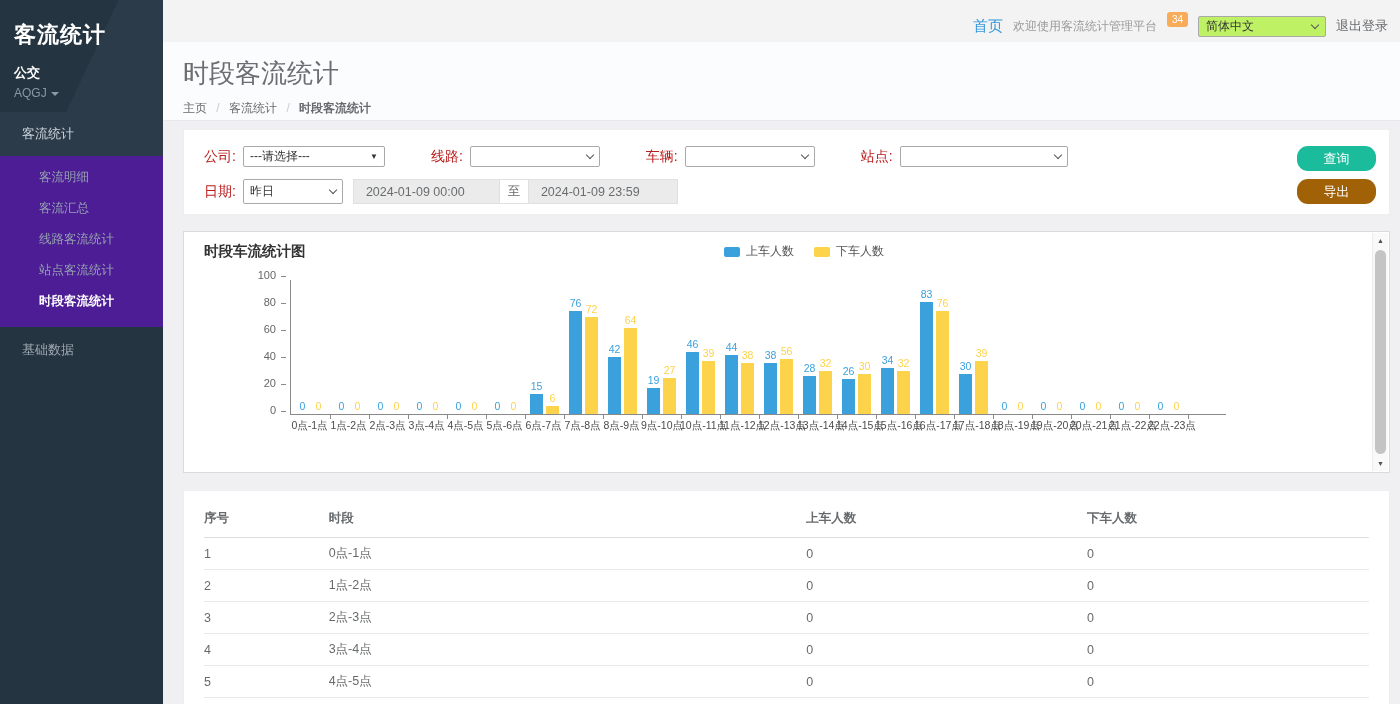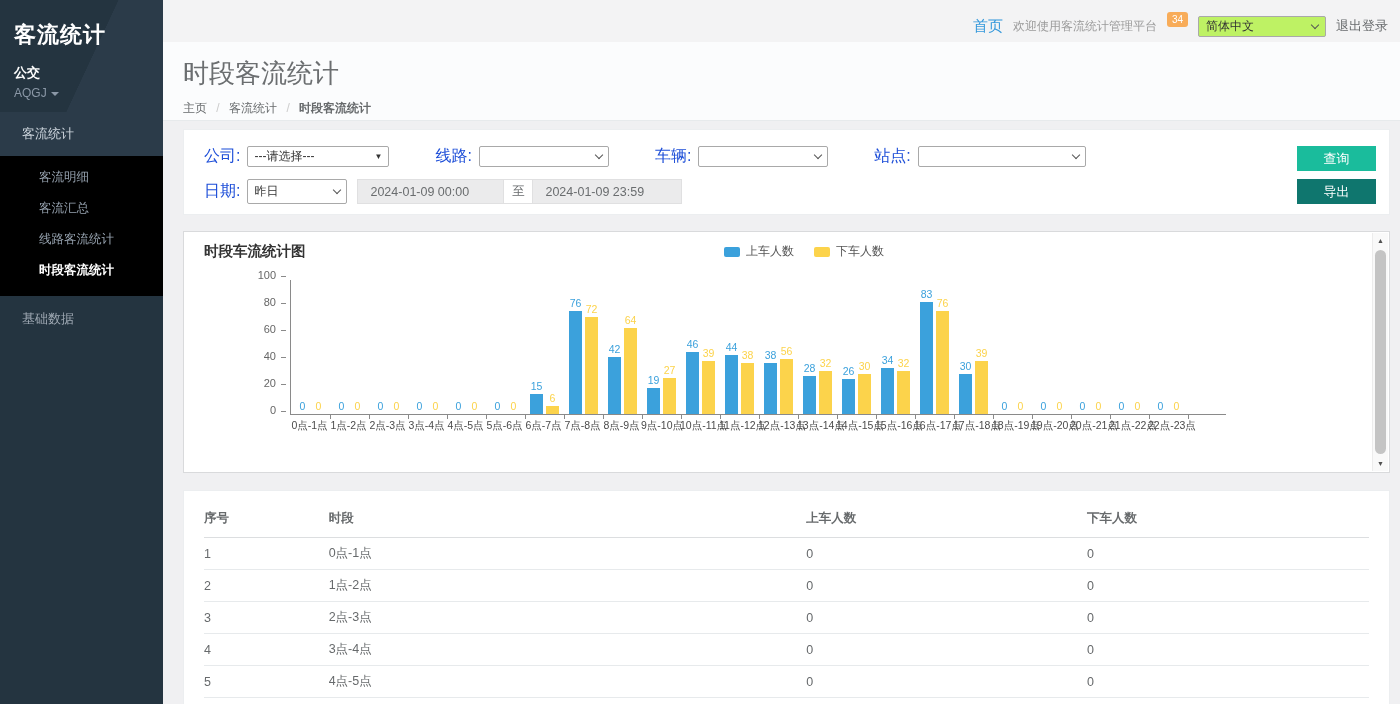--- a/index.html
+++ b/index.html
@@ -10,21 +10,21 @@
   .sidebar { position:absolute; left:0; top:0; width:163px; height:704px;
     background:#243440; color:#a7b1c2; }
   .logo-area { padding:20px 14px 16px 14px; height:112px;
     background:linear-gradient(115deg, #243440 55%, #2b3b49 55.2%); }
   .brand { color:#fff; font-size:22px; font-weight:bold; letter-spacing:1px; }
   .org { color:#fff; font-size:13px; font-weight:bold; margin-top:14px; }
   .org-code { color:#8b98a7; font-size:12px; margin-top:4px; cursor:pointer; }
   .org-code .caret { display:inline-block; width:0; height:0; border-left:4px solid transparent;
     border-right:4px solid transparent; border-top:4px solid #8b98a7; margin-left:4px; vertical-align:middle; }
   .nav-section { padding:13px 0 13px 22px; font-size:13px; color:#cdd5dd; background:#2b3b49; cursor:pointer; }
-  .nav-sub { background:#000000; padding:6px 0 10px 0; }
+  .nav-sub { background:#4c1d95; padding:6px 0 10px 0; }
   .nav-sub .item { padding:7px 0 7px 39px; font-size:12.5px; color:#97a3b0; cursor:pointer; }
   .nav-sub .item.active { color:#ffffff; font-weight:bold; }
   .nav-top { padding:14px 0 14px 22px; font-size:13px; color:#a0aab4; cursor:pointer; }
 
   
   .topbar { position:absolute; left:163px; top:0; right:0; height:53px; background:#f3f3f4;
     border-bottom:1px solid #e4e5e7; display:flex; align-items:center; justify-content:flex-end;
     padding-right:12px; gap:10px; }
   .home-link { color:#3498db; font-size:15px; cursor:pointer; }
   .welcome { color:#9a9a9a; font-size:12px; }
@@ -47,36 +47,36 @@
   .breadcrumb .crumb.last { font-weight:bold; cursor:default; }
 
   
   .content { position:absolute; left:163px; top:121px; right:0; bottom:0; padding:8px 10px 0 20px; }
   .panel { background:#fff; border:1px solid #e7eaec; }
 
   
   .filter-panel { position:relative; padding:16px 20px 14px 20px; height:86px; border-color:#eceef0; }
   .filter-row { display:flex; align-items:center; }
   .filter-row + .filter-row { margin-top:12px; }
-  .f-label { font-size:16px; color:#1d4ed8; margin-right:7px; }
+  .f-label { font-size:14px; color:#b91c1c; margin-right:7px; }
   .f-pair { display:flex; align-items:center; margin-right:46px; }
   .select-box { height:21px; background:#fff; border:1px solid #a9a9a9; border-radius:2px;
     display:flex; align-items:center; justify-content:space-between; padding:0 6px;
     font-size:12px; color:#333; cursor:pointer; }
   .tri { font-size:8px; color:#333; flex:none; }
   .date-input { height:25px; background:#ebebec; border:1px solid #e0e0e1; font-size:12.5px;
     color:#6a6d6f; display:flex; align-items:center; padding:0 12px; }
   .date-sep { height:25px; width:28px; background:#fff; border-top:1px solid #e0e0e1;
     border-bottom:1px solid #e0e0e1; display:flex; align-items:center; justify-content:center;
     font-size:12.5px; color:#676a6c; }
   .btn-col { position:absolute; right:13px; top:16px; display:flex; flex-direction:column; gap:8px; }
-  .btn { width:79px; height:25px; border:none; border-radius:0; color:#fff; font-size:13px;
+  .btn { width:79px; height:25px; border:none; border-radius:11px; color:#fff; font-size:13px;
     cursor:pointer; font-family:inherit; }
   .btn-query { background:#1abc9c; }
-  .btn-export { background:#0f766e; }
+  .btn-export { background:#a16207; }
 
   
   .chart-panel { position:relative; margin-top:16px; height:242px; border-color:#d9dadc; overflow:hidden; }
   .chart-title { position:absolute; left:20px; top:10px; font-size:14.5px; font-weight:bold; color:#333; }
   .chart-legend { position:absolute; left:540px; top:11px; display:flex; gap:20px; }
   .legend-item { display:flex; align-items:center; gap:6px; font-size:12px; color:#555; cursor:pointer; }
   .legend-swatch { width:16px; height:10px; border-radius:2px; }
   .chart-area { position:absolute; left:106px; top:48px; width:936px; height:135px;
     border-left:1px solid #8a8a8a; border-bottom:1px solid #8a8a8a; display:flex; align-items:flex-end; }
   .y-axis { position:absolute; left:66px; top:42px; width:34px; height:141px; }
@@ -114,20 +114,21 @@
     <div class="org">公交</div>
     <div class="org-code">
       <span>AQGJ</span><span class="caret"></span>
     </div>
   </div>
   <div class="nav-section">客流统计</div>
   <div class="nav-sub" id="nav-sub">
       <div class="item">客流明细</div>
       <div class="item">客流汇总</div>
       <div class="item">线路客流统计</div>
+      <div class="item">站点客流统计</div>
       <div class="item active">时段客流统计</div>
     </div>
   <div class="nav-top">基础数据</div>
 </aside>
 
 <header class="topbar">
   <span class="home-link">首页</span>
   <span class="welcome">欢迎使用客流统计管理平台</span>
   <span class="badge">34</span>
   <div class="lang-select">

